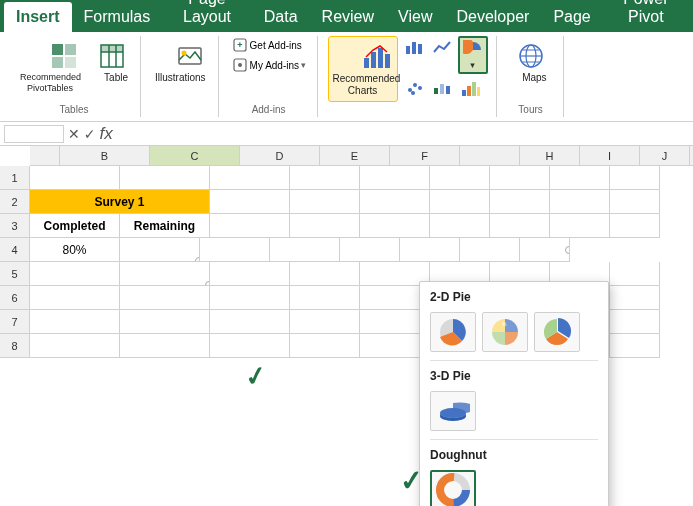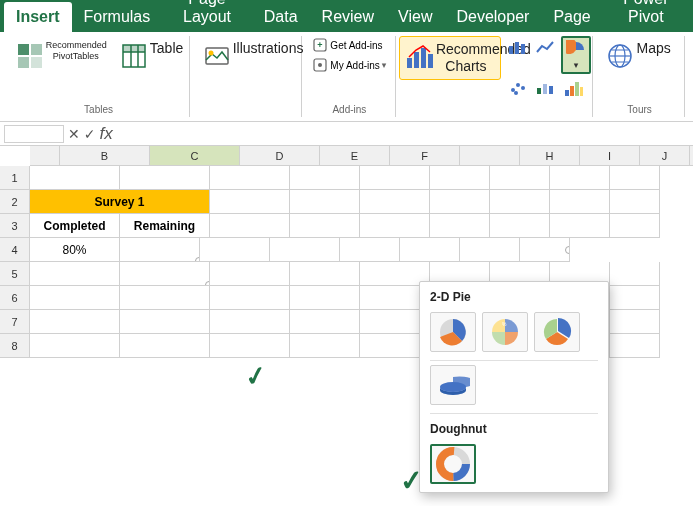--- a/index.html
+++ b/index.html
@@ -9,23 +9,23 @@
     .tab-bar { display: flex; align-items: flex-end; background: #217346; padding: 0 4px; height: 32px; }
     .tab { padding: 6px 12px; color: #fff; font-size: 16px; cursor: pointer; border-radius: 3px 3px 0 0; text-align: center; }
     .tab.active { background: #fff; color: #217346; font-weight: 600; }
 
     
     .ribbon-content { display: flex; align-items: stretch; padding: 4px 8px; gap: 2px; border-bottom: 1px solid #d0d0d0; height: 90px; }
     .ribbon-group { display: flex; flex-direction: column; align-items: center; border-right: 1px solid #d0d0d0; padding: 0 8px; min-width: 60px; position: relative; }
     .ribbon-group-items { display: flex; align-items: flex-start; gap: 4px; flex: 1; }
     .ribbon-group-label { font-size: 10px; color: #666; margin-top: auto; padding-bottom: 2px; }
 
-    .ribbon-btn { display: flex; align-items: flex-start; justify-content: center; cursor: pointer; padding: 4px; border-radius: 3px; min-width: 44px; }
+    .ribbon-btn { display: flex; flex-direction: column; align-items: flex-end; justify-content: center; cursor: pointer; padding: 4px; border-radius: 3px; min-width: 44px; }
     .ribbon-btn .icon-area { width: 32px; height: 32px; display: flex; align-items: center; justify-content: center; }
-    .ribbon-btn .btn-label { font-size: 14px; text-align: center; color: #222; line-height: 1.2; max-width: 60px; }
+    .ribbon-btn .btn-label { font-size: 10px; text-align: center; color: #222; line-height: 1.2; max-width: 60px; }
 
     .ribbon-btn-small { display: flex; flex-direction: column; align-items: center; cursor: pointer; padding: 2px 3px; border-radius: 2px; }
 
     
     .rec-charts-btn { background: #fff3cd; border: 1px solid #ffc107; }
 
     
     .formula-bar { display: flex; align-items: center; height: 24px; border-bottom: 1px solid #d0d0d0; padding: 0 4px; gap: 4px; }
     .name-box { width: 60px; border: 1px solid #d0d0d0; padding: 2px 4px; font-size: 11px; text-align: center; }
     .formula-icons { display: flex; gap: 4px; align-items: center; color: #555; font-size: 14px; }
@@ -410,20 +410,21 @@
           <svg class="pie-icon" viewBox="0 0 34 34">
             <path d="M17,17 L17,4 A13,13 0 0,1 28,24 Z" fill="#4472c4" transform="translate(1,-1)"></path>
             <path d="M17,17 L28,24 A13,13 0 0,1 6,24 Z" fill="#ed7d31"></path>
             <path d="M17,17 L6,24 A13,13 0 0,1 17,4 Z" fill="#a9d18e"></path>
           </svg>
         </div>
       </div>
 
       <div class="dropdown-divider"></div>
 
+      <div class="dropdown-section-label">3-D Pie</div>
       <div class="dropdown-icons-row">
         <div class="chart-icon-btn">
           <svg class="pie-icon" viewBox="0 0 34 34">
 
             <ellipse cx="17" cy="22" rx="13" ry="5" fill="#4472c4" opacity="0.5"></ellipse>
             <path d="M4,19 A13,5 0 0,0 30,19 L30,22 A13,5 0 0,1 4,22 Z" fill="#2e5fab"></path>
             <ellipse cx="17" cy="19" rx="13" ry="5" fill="#4472c4"></ellipse>
             <path d="M17,19 L17,9 A13,5 0 0,1 30,19 Z" fill="#4472c4" opacity="0.8"></path>
           </svg>
         </div>

